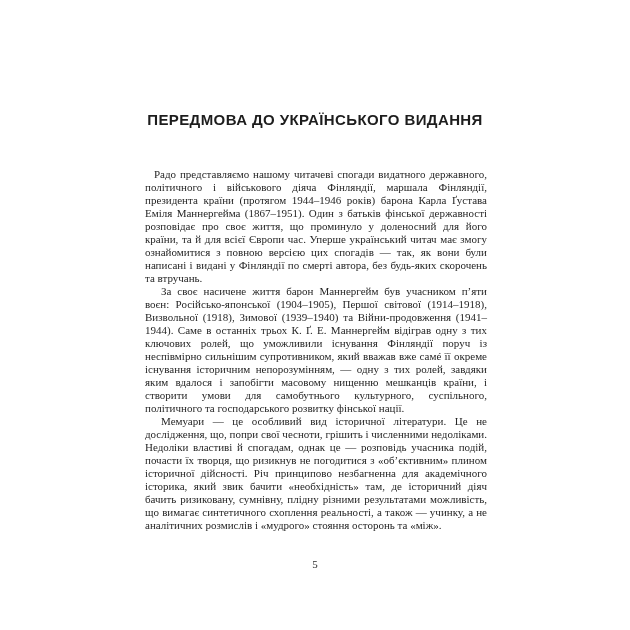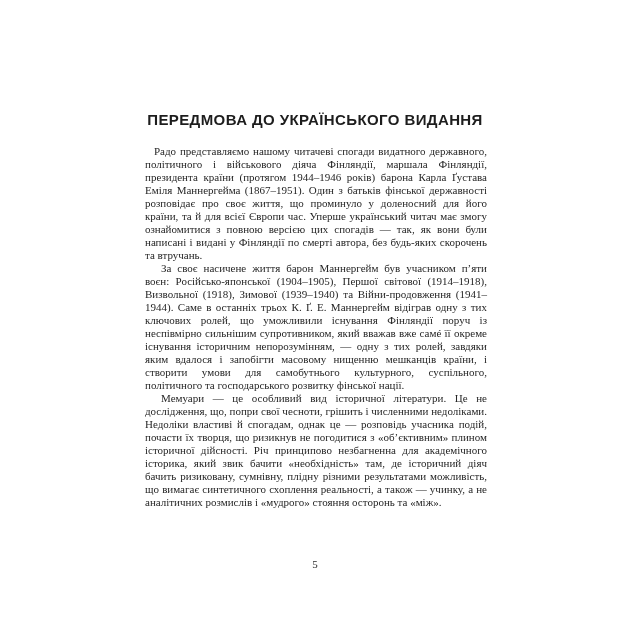--- a/index.html
+++ b/index.html
@@ -39,20 +39,21 @@
     text-align: justify;
     text-justify: inter-word;
     color: #262626;
   }
   .body-text p {
     margin: 0;
     text-indent: 16px;
   }
   .body-text p:first-child {
     text-indent: 9px;
+    margin-top: 23px;
   }
   .folio {
     position: absolute;
     top: 558px;
     left: 0;
     width: 630px;
     text-align: center;
     font-size: 11px;
     color: #2a2a2a;
   }

